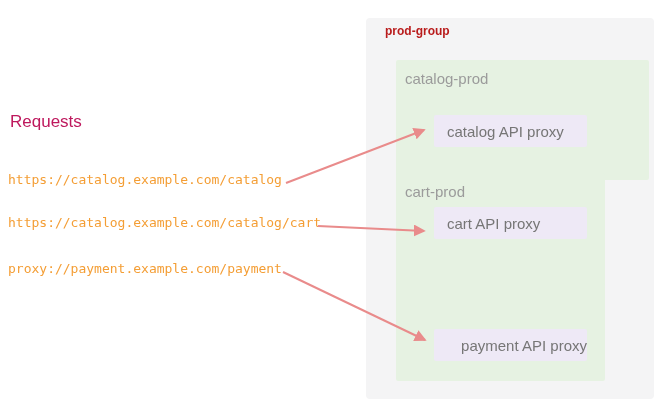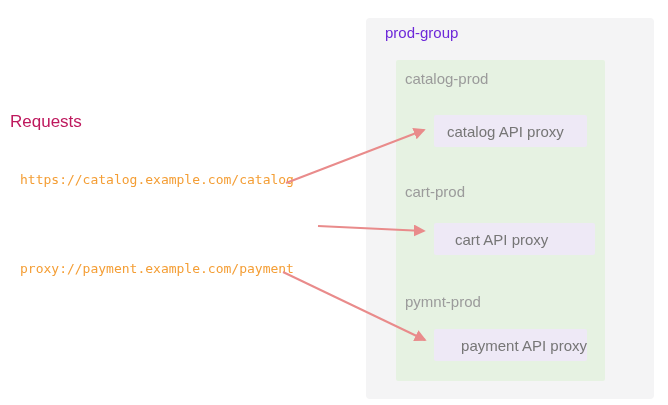--- a/index.html
+++ b/index.html
@@ -19,21 +19,21 @@
   
   .requests-heading {
     position: absolute;
     left: 10px;
     top: 112px;
     font-size: 17px;
     color: #be185d;
   }
   .url {
     position: absolute;
-    left: 20px;
+    left: 8px;
     font-family: "DejaVu Sans Mono", "Liberation Mono", monospace;
     font-size: 13px;
     color: #f49e35;
     white-space: nowrap;
   }
   .url-1 { top: 172px; }
   .url-2 { top: 215px; }
   .url-3 { top: 261px; }
 
   
@@ -43,53 +43,53 @@
     top: 18px;
     width: 288px;
     height: 381px;
     background: #f4f4f5;
     border-radius: 4px;
   }
   .group-label {
     position: absolute;
     left: 19px;
     top: 6px;
-    font-size: 15px;
-    font-weight: normal;
-    color: #6d28d9;
+    font-size: 12px;
+    font-weight: bold;
+    color: #b91c1c;
   }
   .env-box {
     position: absolute;
     left: 30px;
     width: 209px;
     background: #e6f2e2;
     border-radius: 2px;
   }
-  .env-1 { top: 42px;  height: 120px; }
+  .env-1 { top: 42px;  height: 120px; padding-left: 44px; }
   .env-2 { top: 155px; height: 118px;  }
   .env-3 { top: 265px; height: 98px;  }
   .env-label {
     position: absolute;
     left: 9px;
     top: 10px;
     font-size: 15px;
     color: #9b9b9b;
   }
   .proxy-box {
     position: absolute;
     left: 38px;
     width: 153px;
     height: 32px;
     background: #eee9f6;
     border-radius: 2px;
     display: flex;
     align-items: center;
   }
   .proxy-1 { top: 55px; }
-  .proxy-2 { top: 50px; padding-left: 8px; }
+  .proxy-2 { top: 34px; }
   .proxy-3 { top: 46px; justify-content: flex-end; }
   .proxy-label {
     padding-left: 13px;
     font-size: 15px;
     color: #767676;
     white-space: nowrap;
   }
 
   
   .arrows {
@@ -109,20 +109,21 @@
 </style>
 </head>
 <body>
 
 <div class="canvas">
 
   <div class="requests-heading">Requests</div>
 
   <div class="url url-1">https://catalog.example.com/catalog</div>
 
+  <div class="url url-2">https://catalog.example.com/catalog/cart</div>
 
   <div class="url url-3">proxy://payment.example.com/payment</div>
 
   <div class="group-panel">
     <div class="group-label">prod-group</div>
 
     <div class="env-box env-1">
       <div class="env-label">catalog-prod</div>
       <div class="proxy-box proxy-1">
         <span class="proxy-label">catalog API proxy</span>
@@ -130,21 +131,20 @@
     </div>
 
     <div class="env-box env-2">
       <div class="env-label">cart-prod</div>
       <div class="proxy-box proxy-2">
         <span class="proxy-label">cart API proxy</span>
       </div>
     </div>
 
     <div class="env-box env-3">
-      <div class="env-label">pymnt-prod</div>
       <div class="proxy-box proxy-3">
         <span class="proxy-label">payment API proxy</span>
       </div>
     </div>
   </div>
 
   <svg class="arrows" width="668" height="405" viewBox="0 0 668 405" xmlns="http://www.w3.org/2000/svg">
     <defs>
       <marker id="ah" viewBox="0 0 10 10" refX="8.5" refY="5" markerWidth="6" markerHeight="6" orient="auto-start-reverse">
         <path class="arrow-head" d="M 0 0 L 10 5 L 0 10 z"></path>

